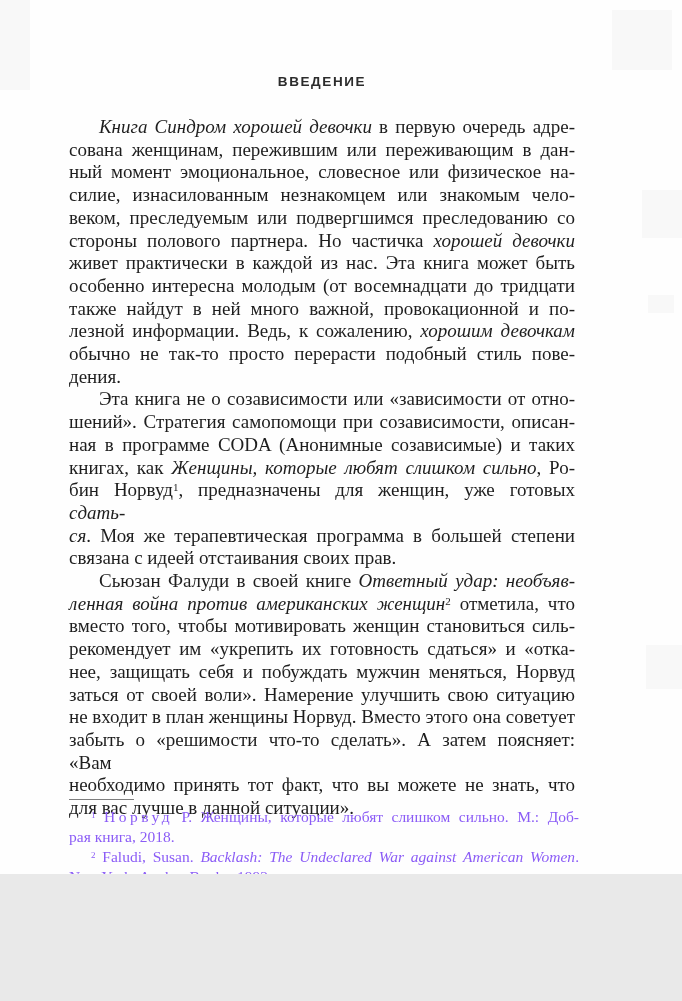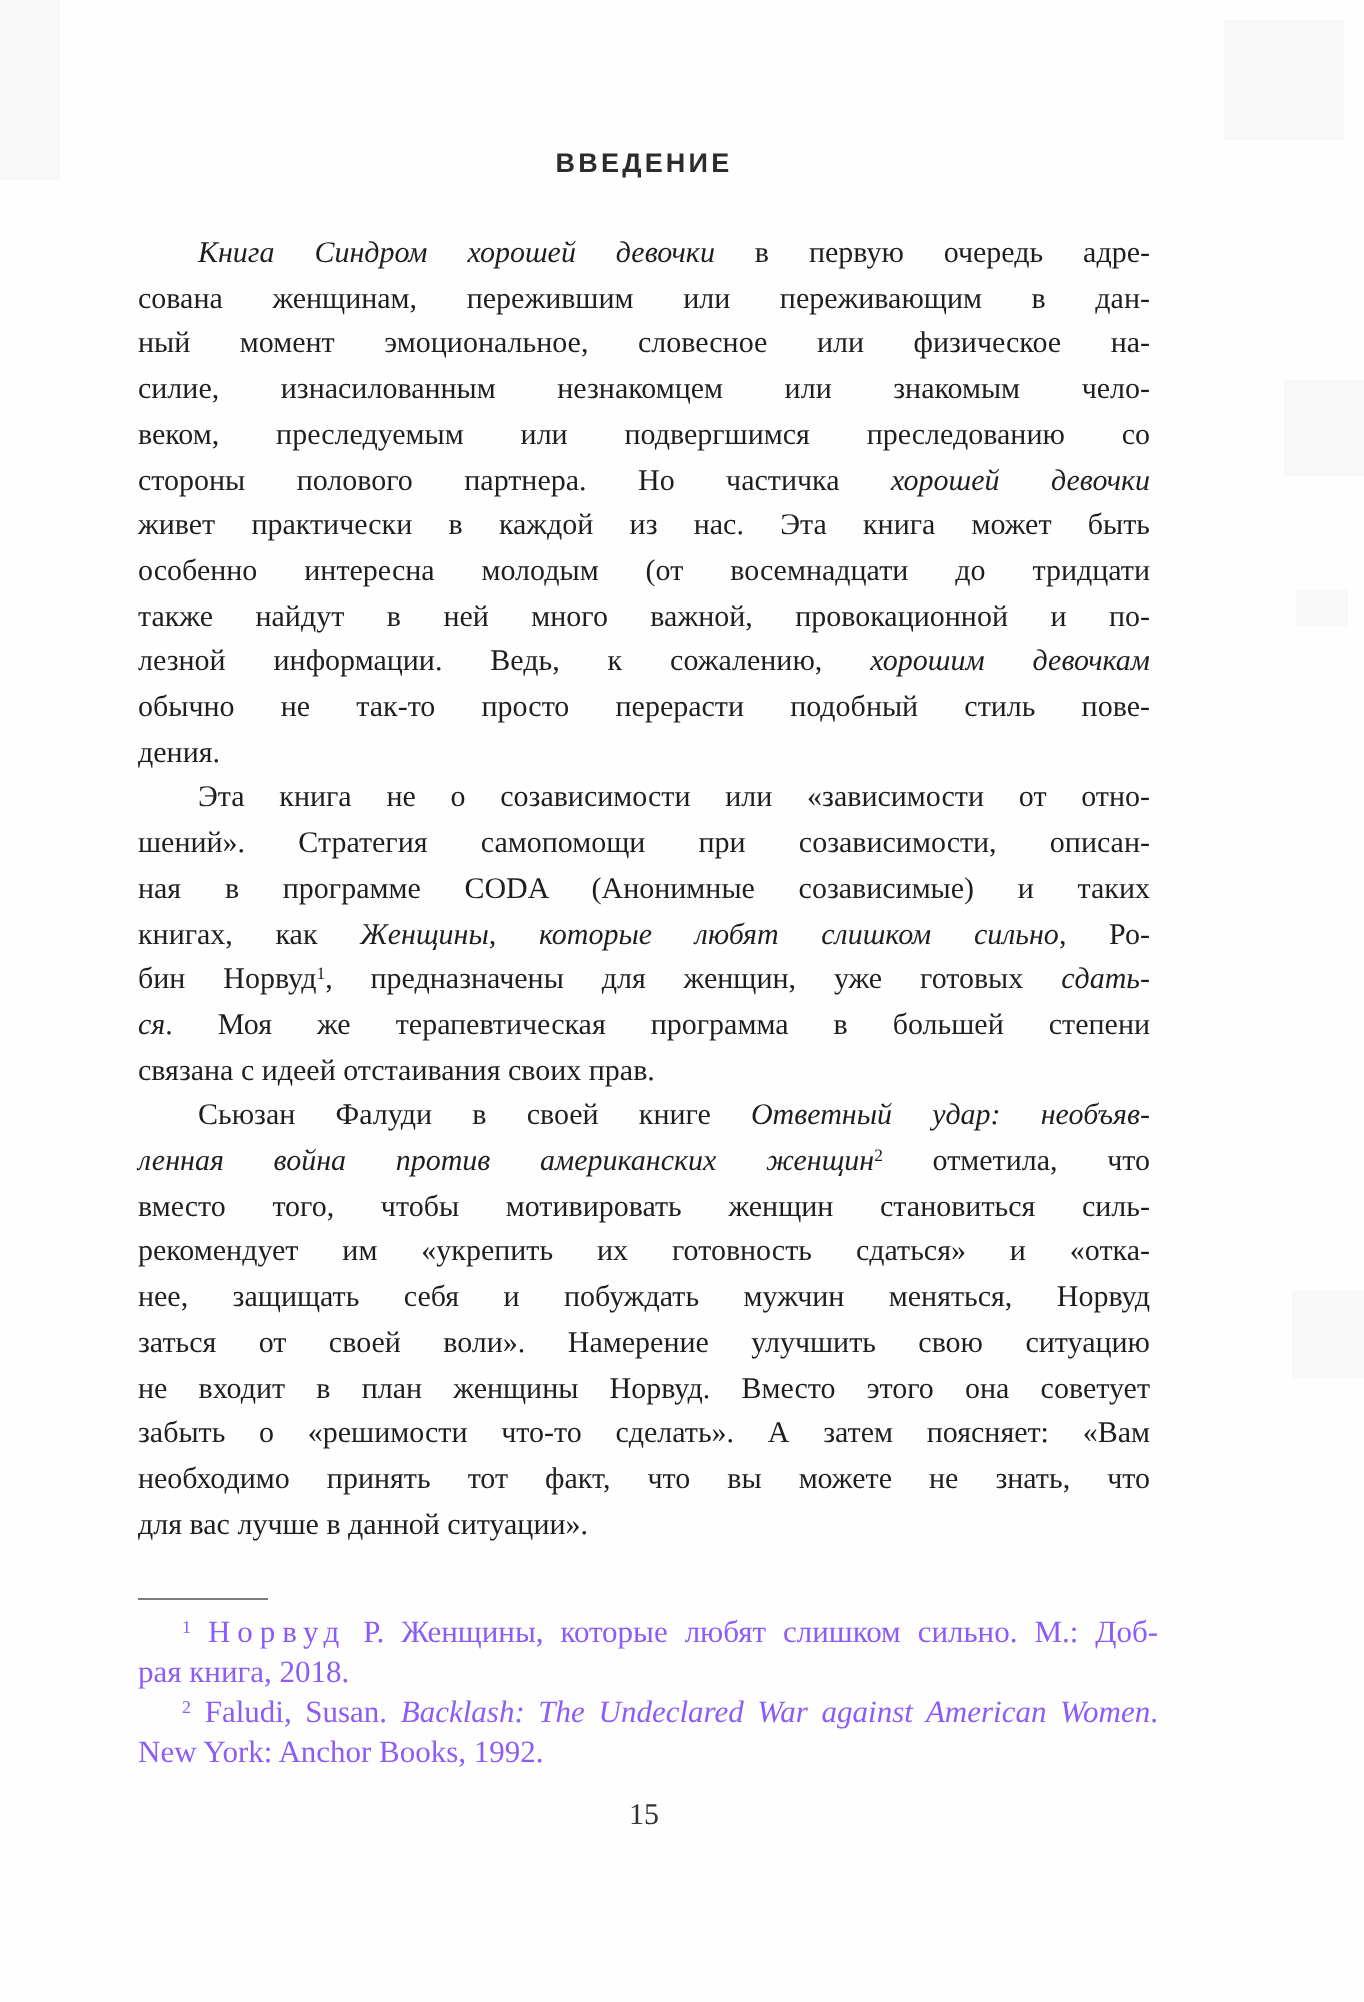--- a/index.html
+++ b/index.html
@@ -1,20 +1,20 @@
 <!DOCTYPE html>
 <html lang="ru"><head>
 <meta charset="utf-8">
 <style>
   html, body { margin: 0; padding: 0; }
   body { background: #e9e9e9; font-family: "Liberation Serif", serif; }
   .page {
     position: relative;
     width: 682px;
-    height: 1001px;
+    height: 874px;
     margin: 0 auto;
     background: #fefefe;
     color: #1e1e1e;
     overflow: hidden;
   }
   .running-head {
     position: absolute;
     top: 74px;
     left: 69px;
     width: 506px;
@@ -23,21 +23,21 @@
     font-size: 13.5px;
     font-weight: bold;
     letter-spacing: 1.6px;
     color: #2c2c2c;
   }
   .body-text {
     position: absolute;
     top: 116px;
     left: 69px;
     width: 506px;
-    font-size: 15px;
+    font-size: 19px;
   }
   .line {
     line-height: 22.7px;
     text-align: justify;
     text-align-last: justify;
     white-space: normal;
   }
   .line.last { text-align-last: left; }
   .line.indent { text-indent: 30px; }
   .italic { font-style: italic; }

